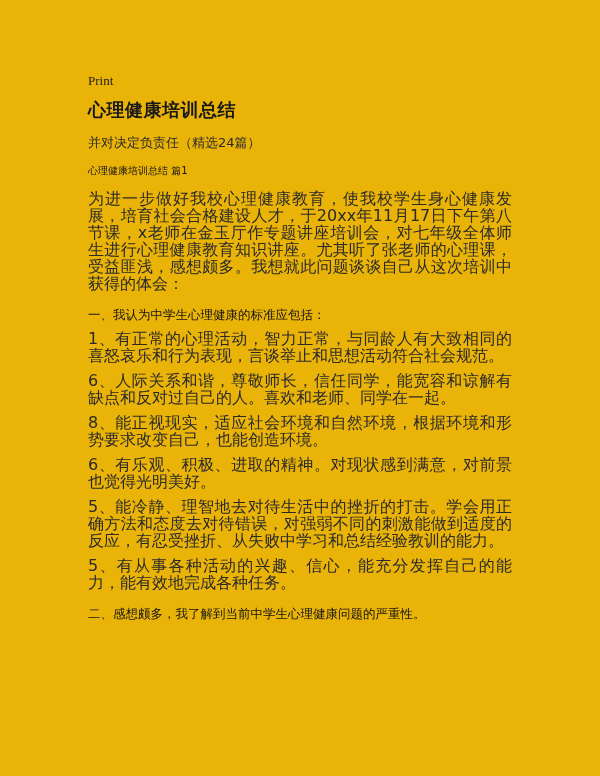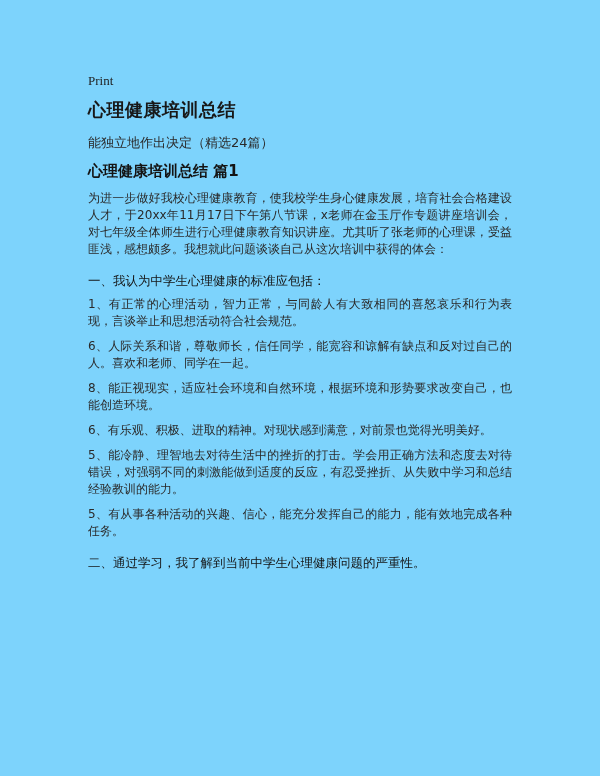--- a/index.html
+++ b/index.html
@@ -10,21 +10,21 @@
   body {
     width: 600px;
     height: 776px;
     overflow: hidden;
     font-family: "DejaVu Sans", sans-serif;
   }
   .page {
     box-sizing: border-box;
     width: 600px;
     height: 776px;
-    background: #7dd3fc;
+    background: #eab308;
     padding: 70px 84px 0 88px;
     color: #2a2a2a;
   }
   .print-link {
     font-family: "Liberation Serif", serif;
     font-size: 13px;
     line-height: 14px;
     color: #1f1f1f;
     margin: 0 0 12px 0;
     display: inline-block;
@@ -40,28 +40,28 @@
     letter-spacing: 0.5px;
   }
   .doc-subtitle {
     font-size: 13px;
     line-height: 14px;
     font-weight: normal;
     color: #2a2a2a;
     margin: 0 0 14px 0;
   }
   .article-heading {
-    font-size: 15px;
+    font-size: 10px;
     line-height: 14px;
-    font-weight: bold;
+    font-weight: normal;
     color: #141414;
     margin: 0 0 12px 0;
   }
   .body-par {
-    font-size: 12px;
+    font-size: 16px;
     line-height: 17px;
     color: #2a2a2a;
     margin: 0 4px 8px 0;
     text-align: justify;
   }
   .section-heading {
     font-size: 12.5px;
     line-height: 14px;
     font-weight: normal;
     color: #141414;
@@ -70,21 +70,21 @@
 </style>
 </head>
 <body>
 
 <div class="page">
 
   <span class="print-link">Print</span>
 
   <h1 class="doc-title">心理健康培训总结</h1>
 
-  <p class="doc-subtitle">能独立地作出决定（精选24篇）</p>
+  <p class="doc-subtitle">并对决定负责任（精选24篇）</p>
 
   <h2 class="article-heading">心理健康培训总结 篇1</h2>
 
   <p class="body-par">为进一步做好我校心理健康教育，使我校学生身心健康发展，培育社会合格建设人才，于20xx年11月17日下午第八节课，x老师在金玉厅作专题讲座培训会，对七年级全体师生进行心理健康教育知识讲座。尤其听了张老师的心理课，受益匪浅，感想颇多。我想就此问题谈谈自己从这次培训中获得的体会：</p>
 
   <h3 class="section-heading">一、我认为中学生心理健康的标准应包括：</h3>
 
   <p class="body-par">1、有正常的心理活动，智力正常，与同龄人有大致相同的喜怒哀乐和行为表现，言谈举止和思想活动符合社会规范。</p>
 
   <p class="body-par">6、人际关系和谐，尊敬师长，信任同学，能宽容和谅解有缺点和反对过自己的人。喜欢和老师、同学在一起。</p>
@@ -92,15 +92,15 @@
   <p class="body-par">8、能正视现实，适应社会环境和自然环境，根据环境和形势要求改变自己，也能创造环境。</p>
 
   <p class="body-par">6、有乐观、积极、进取的精神。对现状感到满意，对前景也觉得光明美好。</p>
 
   <p class="body-par">5、能冷静、理智地去对待生活中的挫折的打击。学会用正确方法和态度去对待错误，对强弱不同的刺激能做到适度的反应，有忍受挫折、从失败中学习和总结经验教训的能力。</p>
 
 
   <p class="body-par">5、有从事各种活动的兴趣、信心，能充分发挥自己的能力，能有效地完成各种任务。</p>
 
 
-  <h3 class="section-heading">二、通过学习，我了解到当前中学生心理健康问题的严重性。</h3>
+  <h3 class="section-heading">二、感想颇多，我了解到当前中学生心理健康问题的严重性。</h3>
 
 </div>
 
 </body></html>

